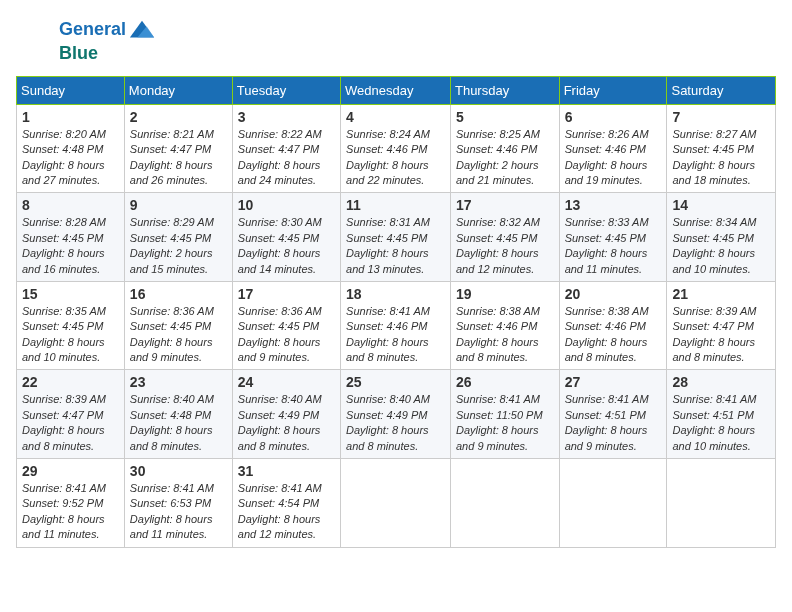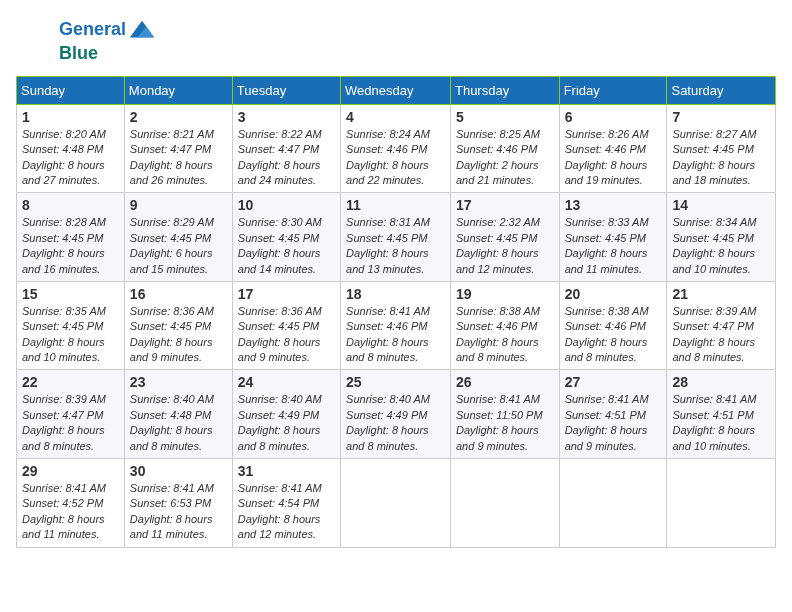--- a/index.html
+++ b/index.html
@@ -187,21 +187,21 @@
           <span>Sunrise: 8:28 AM</span><br>
           <span>Sunset: 4:45 PM</span><br>
           <span>Daylight: 8 hours and 16 minutes.</span>
         </div>
         </td>
         <td>
           <span class="day-number">9</span>
         <div class="day-info">
           <span>Sunrise: 8:29 AM</span><br>
           <span>Sunset: 4:45 PM</span><br>
-          <span>Daylight: 6 hours and 15 minutes.</span>
+          <span>Daylight: 2 hours and 15 minutes.</span>
         </div>
         </td>
         <td>
           <span class="day-number">10</span>
         <div class="day-info">
           <span>Sunrise: 8:30 AM</span><br>
           <span>Sunset: 4:45 PM</span><br>
           <span>Daylight: 8 hours and 14 minutes.</span>
         </div>
         </td>
@@ -209,21 +209,21 @@
           <span class="day-number">11</span>
         <div class="day-info">
           <span>Sunrise: 8:31 AM</span><br>
           <span>Sunset: 4:45 PM</span><br>
           <span>Daylight: 8 hours and 13 minutes.</span>
         </div>
         </td>
         <td>
           <span class="day-number">17</span>
         <div class="day-info">
-          <span>Sunrise: 2:32 AM</span><br>
+          <span>Sunrise: 8:32 AM</span><br>
           <span>Sunset: 4:45 PM</span><br>
           <span>Daylight: 8 hours and 12 minutes.</span>
         </div>
         </td>
         <td>
           <span class="day-number">13</span>
         <div class="day-info">
           <span>Sunrise: 8:33 AM</span><br>
           <span>Sunset: 4:45 PM</span><br>
           <span>Daylight: 8 hours and 11 minutes.</span>
@@ -352,21 +352,21 @@
           <span>Sunset: 4:51 PM</span><br>
           <span>Daylight: 8 hours and 10 minutes.</span>
         </div>
         </td>
       </tr>
       <tr>
         <td>
           <span class="day-number">29</span>
         <div class="day-info">
           <span>Sunrise: 8:41 AM</span><br>
-          <span>Sunset: 4:52 PM</span><br>
+          <span>Sunset: 9:52 PM</span><br>
           <span>Daylight: 8 hours and 11 minutes.</span>
         </div>
         </td>
         <td>
           <span class="day-number">30</span>
         <div class="day-info">
           <span>Sunrise: 8:41 AM</span><br>
           <span>Sunset: 6:53 PM</span><br>
           <span>Daylight: 8 hours and 11 minutes.</span>
         </div>

